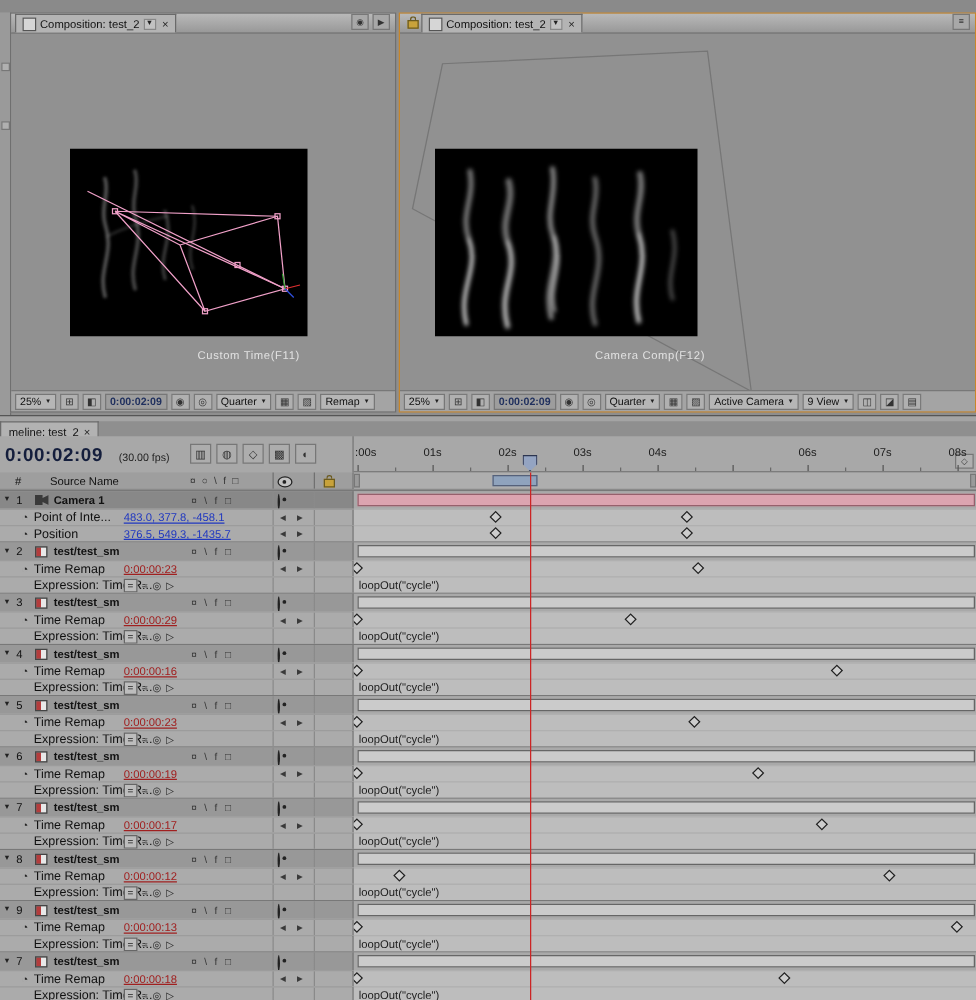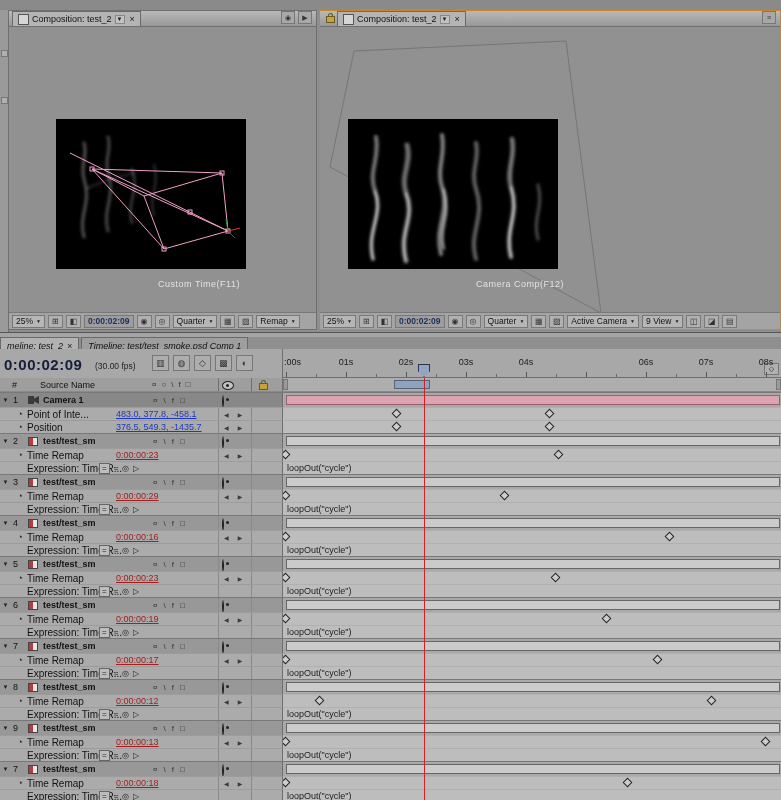--- a/index.html
+++ b/index.html
@@ -38,21 +38,21 @@
   .ttime{color:#20305e;font-weight:bold;background:#9d9d9d;}
   .tbi{width:13px;height:11px;background:#b0b0b0;border:1px solid #7a7a7a;font-size:8px;
        display:inline-flex;align-items:center;justify-content:center;color:#333;flex:none;}
   
   #top-strip{position:absolute;left:0;top:0;width:781px;height:10px;background:#8a8a8a;}
   #left-strip{position:absolute;left:0;top:10px;width:8px;height:322px;background:#9a9a9a;border-right:1px solid #6f6f6f;}
   #left-strip .frag{display:block;width:5px;height:5px;background:#b0b0b0;border:1px solid #777;margin:40px 0 0 1px;}
   
   #timeline{position:absolute;left:0;top:332px;width:781px;height:468px;background:#a4a4a4;border-top:1px solid #555;box-sizing:border-box;}
   #tl-tabs{position:absolute;top:4px;left:0;right:0;height:16px;background:#8f8f8f;border-bottom:1px solid #777;
-           display:flex;font-style:italic;}
+           display:flex;}
   .tl-tab{height:15px;display:flex;align-items:center;gap:4px;padding:0 6px;font-size:9px;background:#9e9e9e;
           border:1px solid #6a6a6a;border-bottom:none;margin-right:2px;white-space:nowrap;}
   .tl-tab.active{background:#b2b2b2;}
   .tl-tab .x{font-size:9px;color:#222;}
   #tl-head{position:absolute;top:16px;left:0;right:0;height:29px;display:flex;}
   #tl-head-left{width:283px;flex:none;position:relative;background:#a8a8a8;border-right:1px solid #6e6e6e;box-sizing:border-box;}
   #tl-time{position:absolute;left:4px;top:7px;font-size:15px;font-weight:bold;color:#141e3c;letter-spacing:.5px;}
   #tl-fps{position:absolute;left:95px;top:12px;font-size:8.5px;color:#222;}
   #tl-opts{position:absolute;left:152px;top:6px;display:flex;gap:4px;}
   .tob{width:15px;height:14px;background:#adadad;border:1px solid #777;font-size:9px;color:#333;
@@ -97,21 +97,21 @@
   .ic-cam{width:11px;height:8px;background:#3a3a3a;clip-path:polygon(0 0,55% 0,55% 30%,100% 0,100% 100%,55% 70%,55% 100%,0 100%);}
   .ic-psd{width:10px;height:9px;border:1px solid #444;background:linear-gradient(90deg,#b43c3c 50%,#e8e8e8 50%);box-sizing:border-box;}
   .c-name{font-weight:bold;font-size:9px;white-space:nowrap;}
   .c-switches{position:absolute;left:153px;top:0;bottom:0;display:flex;gap:6px;align-items:center;font-size:8px;color:#333;}
   .eye{width:10px;height:7px;border:1px solid #222;border-radius:50%;background:#c2c2c2;position:relative;}
   .eye::after{content:'';position:absolute;left:3px;top:1.5px;width:3px;height:3px;border-radius:50%;background:#222;}
   .c-eye{position:absolute;left:222px;top:3px;}
   .c-ind{width:13px;flex:none;}
   .c-sw{width:14px;flex:none;text-align:center;font-size:9px;color:#222;}
   .c-plabel{width:72px;flex:none;font-size:10px;white-space:nowrap;overflow:visible;}
-  .c-pvalue{font-size:9px;text-decoration:underline;white-space:nowrap;margin-left:17px;}
+  .c-pvalue{font-size:9px;text-decoration:underline;white-space:nowrap;}
   .v-red{color:#a02020;}
   .v-blue{color:#2038c0;}
   .c-nav{position:absolute;left:224px;top:0;bottom:0;display:flex;gap:9px;align-items:center;font-size:6px;color:#3a3a3a;}
   .c-exicons{display:flex;gap:4px;align-items:center;font-size:8px;color:#222;}
   .exq{border:1px solid #666;background:#bdbdbd;padding:0 2px;font-size:8px;line-height:9px;}
   .bar{position:absolute;top:2px;bottom:2px;background:#cbcbcb;border:1px solid #666;box-sizing:border-box;}
   .bar.cam{background:#dca4b0;border-color:#96606c;}
   .kf{position:absolute;top:50%;width:7px;height:7px;margin-top:-4px;background:#cdcdcd;border:1px solid #222;
       transform:rotate(45deg);box-sizing:border-box;}
   .exprtext{position:absolute;left:4px;top:1px;font-size:9px;color:#1c1c1c;white-space:nowrap;}
@@ -266,23 +266,20 @@
       <span class="tbi">▤</span>
     </div>
   </section>
 
   <section id="timeline">
     <div id="tl-tabs">
       <div class="tl-tab active">
         <span>meline: test_2</span>
         <span class="x">×</span>
       </div>
-      <div class="tl-tab">
-        <span>Timeline: test/test_smoke.psd Comp 1</span>
-      </div>
     </div>
     <div id="tl-head">
       <div id="tl-head-left">
         <span id="tl-time">0:00:02:09</span>
         <span id="tl-fps">(30.00 fps)</span>
         <div id="tl-opts">
           <span class="tob">▥</span>
           <span class="tob">◍</span>
           <span class="tob">◇</span>
           <span class="tob">▩</span>

